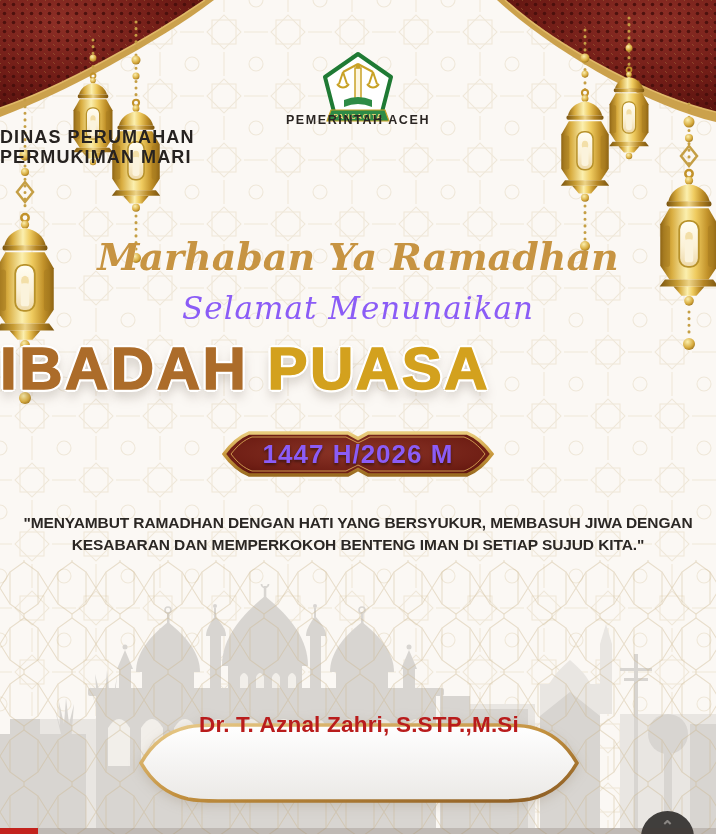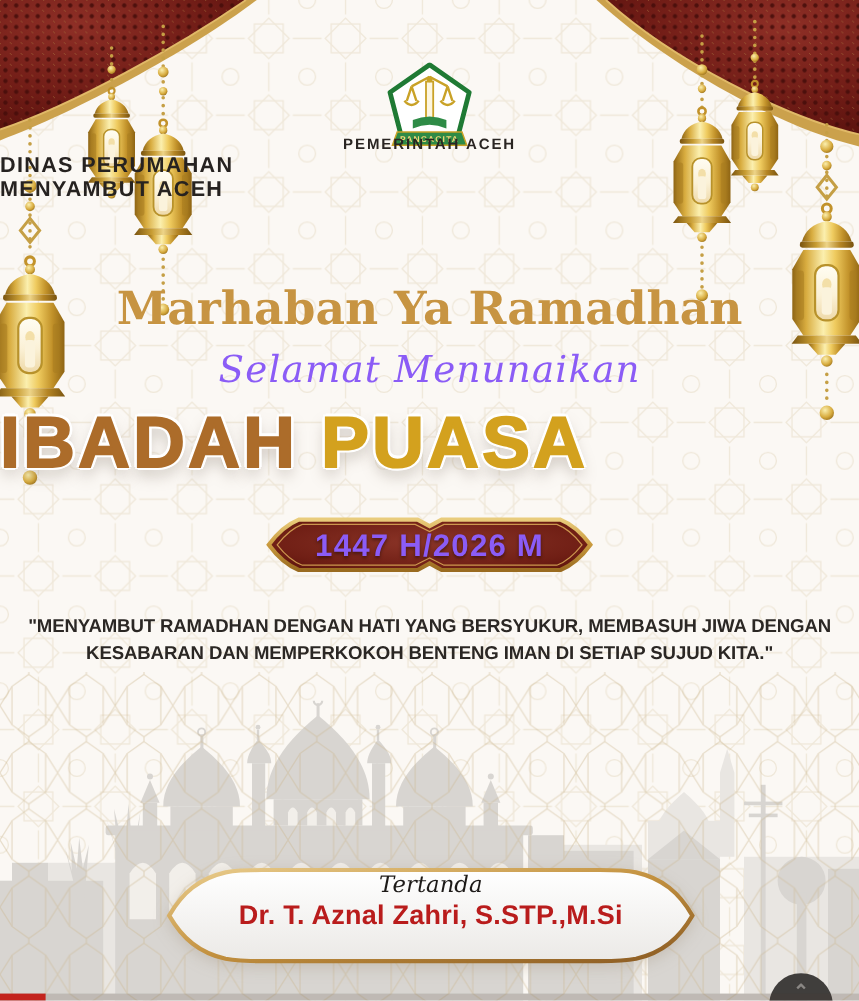--- a/index.html
+++ b/index.html
@@ -15,21 +15,21 @@
     left:0;top:113px;width:716px;text-align:center;
     font-size:12.5px;font-weight:bold;letter-spacing:1.6px;color:#2A2522;
   }
   .agency-text{
     left:0;top:128px;width:716px;
     font-size:18px;line-height:19.5px;font-weight:bold;letter-spacing:1.1px;color:#262220;
   }
   
   .script-gold{
     left:0;top:234px;width:716px;text-align:center;
-    font-family:"DejaVu Serif",serif;font-weight:bold;
+    font-family:"DejaVu Serif",serif;font-style:italic;font-weight:bold;
     font-size:38px;color:#C79442;letter-spacing:0px;
     text-shadow:0 1px 0 rgba(255,255,255,.6);
   }
   .script-dark{
     left:0;top:290px;width:716px;text-align:center;
     font-family:"DejaVu Serif",serif;font-style:italic;
     font-size:31px;color:#8b5cf6;letter-spacing:1px;
   }
   .big-title{
     left:0;top:334px;width:716px;text-align:left;
@@ -334,21 +334,21 @@
       <circle cx="39" cy="14" r="2.5" fill="#C9A227"></circle>
       <path d="M25,48 Q39,42 53,48 L53,55 Q39,49 25,55 Z" fill="#2E8B46"></path>
       <path d="M12,58 L66,58 L70,69 L8,69 Z" fill="#2E8B46" stroke="#C9A227" stroke-width="1.2"></path>
       <text x="39" y="66.5" text-anchor="middle" font-size="7" font-weight="bold" fill="#F5D878" font-family="Liberation Sans, sans-serif" letter-spacing="1">PANCACITA</text>
     </svg>
   </div>
 
   <div class="abs gov-text">PEMERINTAH ACEH</div>
   <div class="abs agency-text">
     <div>DINAS PERUMAHAN</div>
-    <div>MENYAMBUT ACEH</div>
+    <div>PERMUKIMAN MARI</div>
   </div>
 
   <div class="abs script-gold">Marhaban Ya Ramadhan</div>
   <div class="abs script-dark">Selamat Menunaikan</div>
   <div class="abs big-title"><span class="w1">IBADAH</span><span> </span><span class="w2">PUASA</span></div>
 
   <div class="abs badge">
     <svg width="280" height="68" viewBox="0 0 280 68">
       <defs>
         <radialGradient id="badgeMar" cx="50%" cy="45%" r="75%">
@@ -386,21 +386,20 @@
           <stop offset="0" stop-color="#E9CC8C"></stop>
             <stop offset="0.5" stop-color="#C3913F"></stop>
             <stop offset="1" stop-color="#8A5A22"></stop>
         </linearGradient>
       </defs>
       <path d="M5,53 C16,34 30,22 52,17 C62,15 72,15 82,15 L364,15 C374,15 384,15 394,17
                C416,22 430,34 441,53 C430,72 416,84 394,89 C384,91 374,91 364,91 L82,91
                C72,91 62,91 52,89 C30,84 16,72 5,53 Z" fill="url(#cardFill)" stroke="url(#cardGold)" stroke-width="3.5"></path>
     </svg>
     <div class="card-texts">
-      <div class="sig-label">Tertanda</div>
       <div class="sig-name">Dr. T. Aznal Zahri, S.STP.,M.Si</div>
     </div>
   </div>
 
   <div class="abs fab">
     <span>⌃</span>
   </div>
   <div class="abs progress-track">
     <div class="abs progress-fill" style="background: rgb(195, 35, 29);"></div>
   </div>

